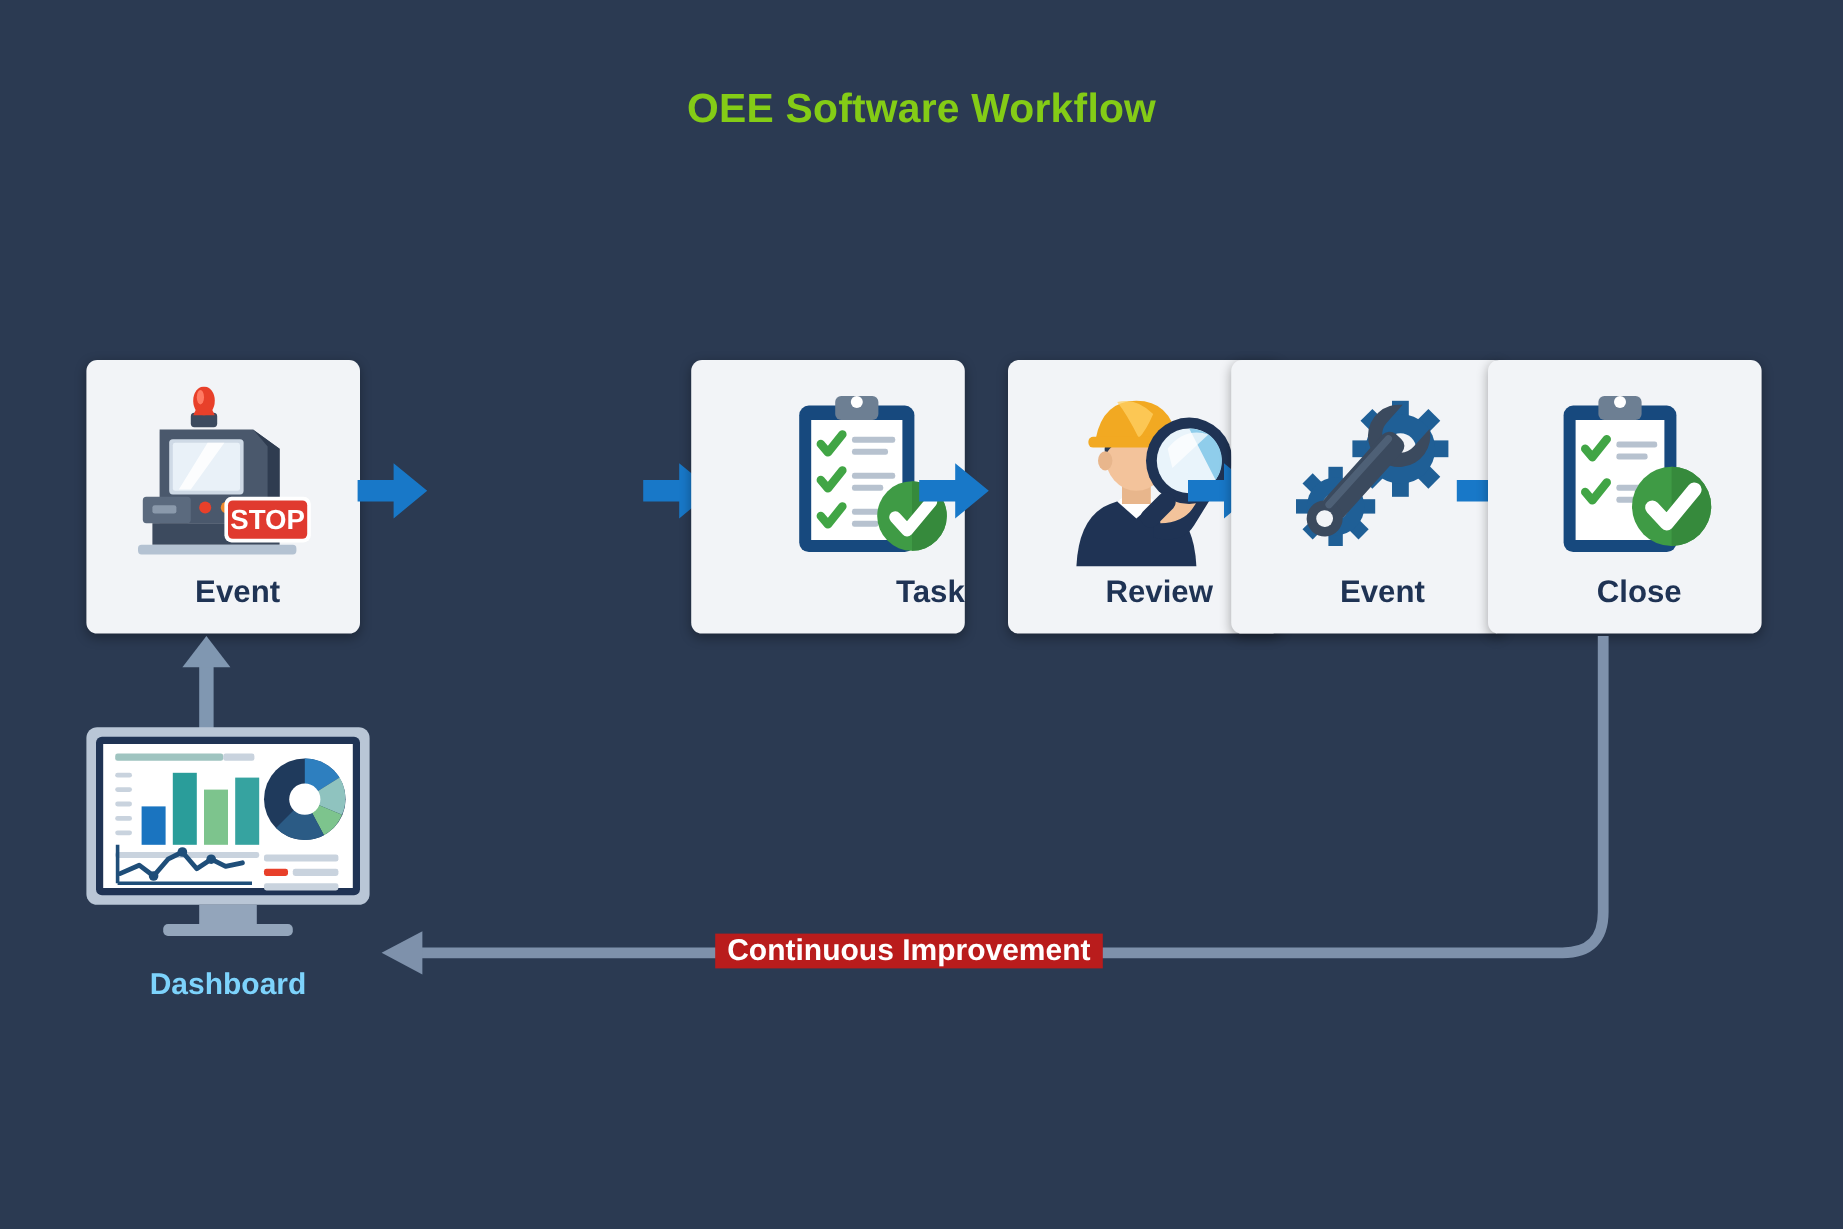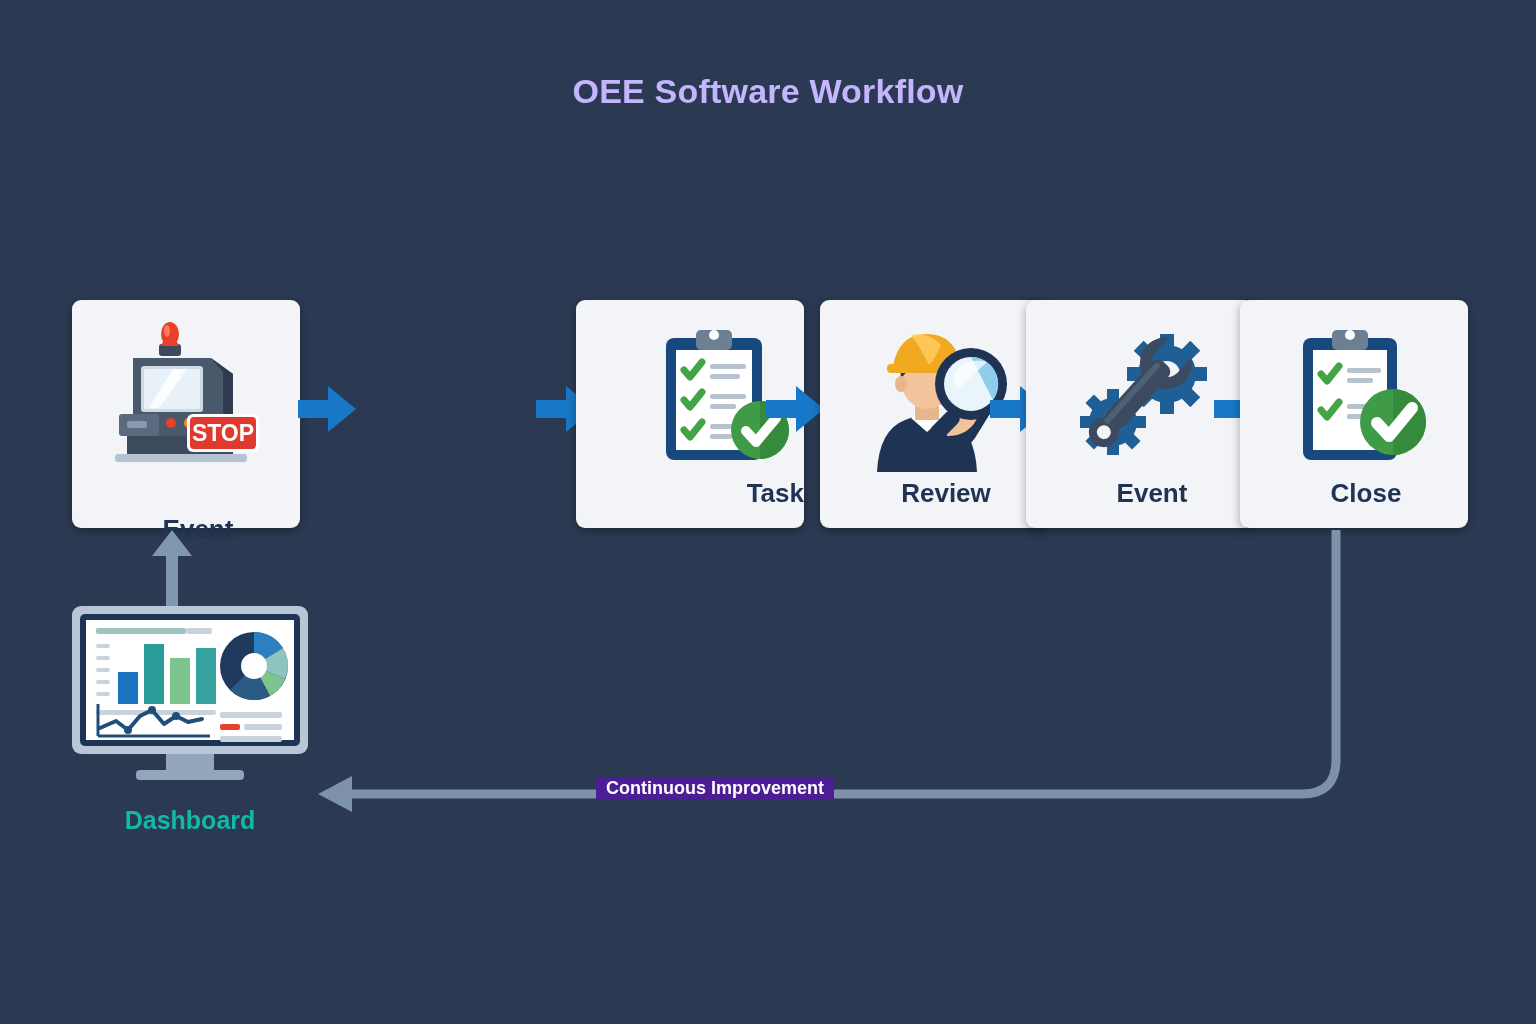--- a/index.html
+++ b/index.html
@@ -9,21 +9,21 @@
     font-family:"Liberation Sans", sans-serif;
     position:relative;
     overflow:hidden;
   }
   #canvas { position:absolute; inset:0; }
 
   .title {
     position:absolute;
     top:72px; left:0; width:100%;
     text-align:center;
-    color:#c4b5fd;
+    color:#84cc16;
     font-size:34px;
     font-weight:bold;
     letter-spacing:0.2px;
   }
 
   
   .card {
     position:absolute;
     width:228px; height:228px;
     background:#f2f4f7;
@@ -53,46 +53,46 @@
     width:62px; height:62px;
     top:378px;
   }
 
   
   .feedback { position:absolute; left:0; top:0; width:1536px; height:1024px; pointer-events:none; }
   .feedback-label {
     position:absolute;
     left:596px; top:778px;
     color:#ffffff;
-    font-size:18px;
+    font-size:25px;
     font-weight:bold;
-    background:#4c1d95;
+    background:#b91c1c;
     padding:0 10px;
   }
 
   
   .dash-box { position:absolute; left:70px; top:604px; width:240px; height:180px; }
   .dash-label {
     position:absolute;
     left:70px; top:806px; width:240px;
     text-align:center;
-    color:#14b8a6;
+    color:#7dd3fc;
     font-size:25px;
     font-weight:bold;
   }
   .up-arrow { position:absolute; left:150px; top:528px; width:44px; height:80px; }
 </style>
 </head>
 <body>
 
 <div id="canvas">
 
   <div class="title">OEE Software Workflow</div>
 
-  <div class="card" style="left:72px; top:300px;gap:36px;">
+  <div class="card" style="left:72px; top:300px;">
     <div class="art">
       <svg viewBox="0 0 170 150" width="170" height="150">
 
         <rect x="58" y="22" width="22" height="12" rx="3" fill="#3c4a5e"></rect>
         <path d="M60 24 q9 -22 18 0 z" fill="#e8402a"></path>
         <ellipse cx="69" cy="12" rx="9" ry="12" fill="#e8402a"></ellipse>
         <ellipse cx="66" cy="9" rx="3" ry="6" fill="#ff7a63"></ellipse>
 
         <path d="M32 36 h78 l22 16 v62 h-100 z" fill="#4a586c"></path>
         <path d="M110 36 l22 16 v62 l-10 -6 v-58 z" fill="#2f3c50"></path>
@@ -157,21 +157,21 @@
     </div>
     <div class="label">Task</div>
   </div>
 
   <div class="arrow-blue" style="left:764px;">
     <svg viewBox="0 0 62 62" width="62" height="62">
       <polygon points="2,22 32,22 32,8 60,31 32,54 32,40 2,40" fill="#1878c8"></polygon>
     </svg>
   </div>
 
-  <div class="card" style="left:820px; top:300px;">
+  <div class="card" style="left:840px; top:300px;">
     <div class="art">
       <svg viewBox="0 0 170 150" width="170" height="150">
         <defs>
             <clipPath id="revclip">
               <rect x="10" y="0" width="150" height="150"></rect>
             </clipPath>
           </defs>
         <g clip-path="url(#revclip)">
 
           <path d="M28 150 q2 -42 28 -52 l22 -8 l22 8 q26 10 28 52 z" fill="#1f3354"></path>

